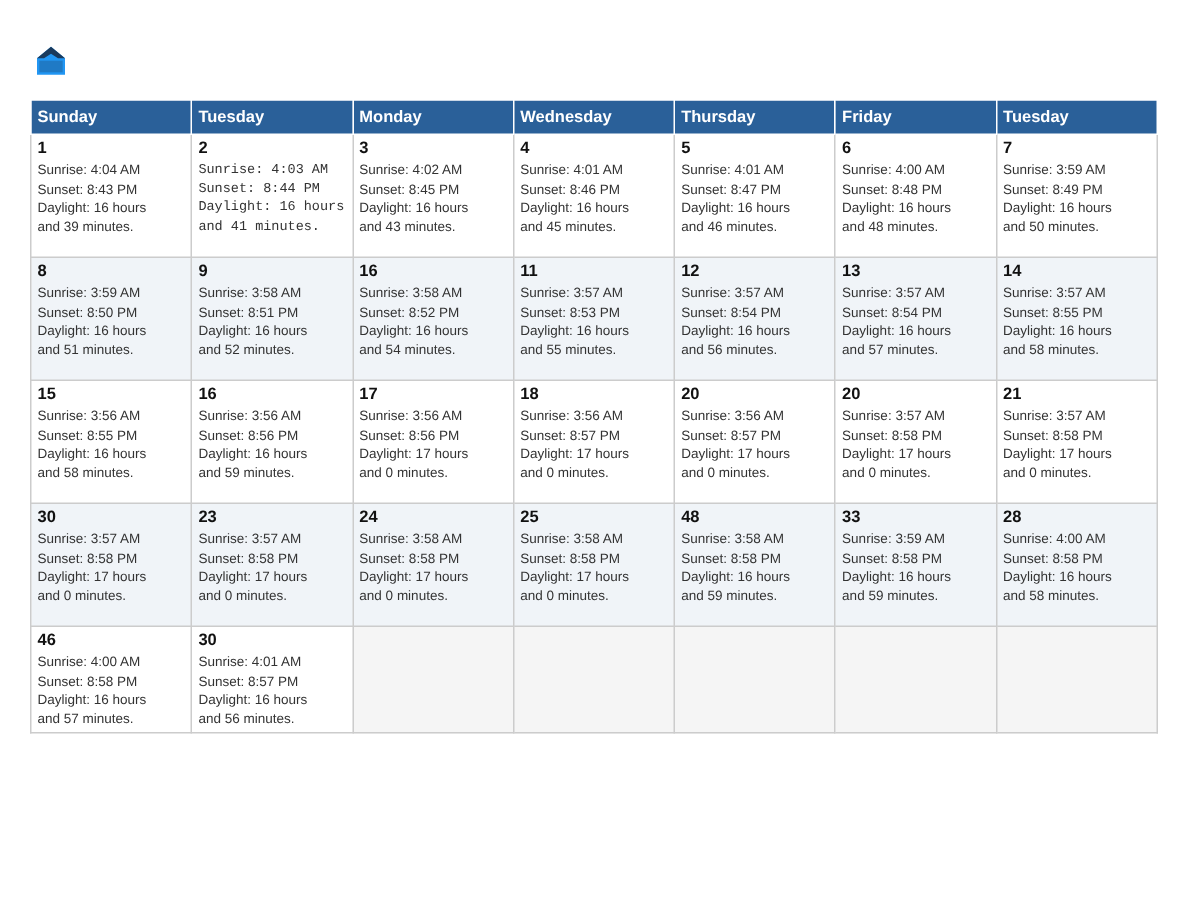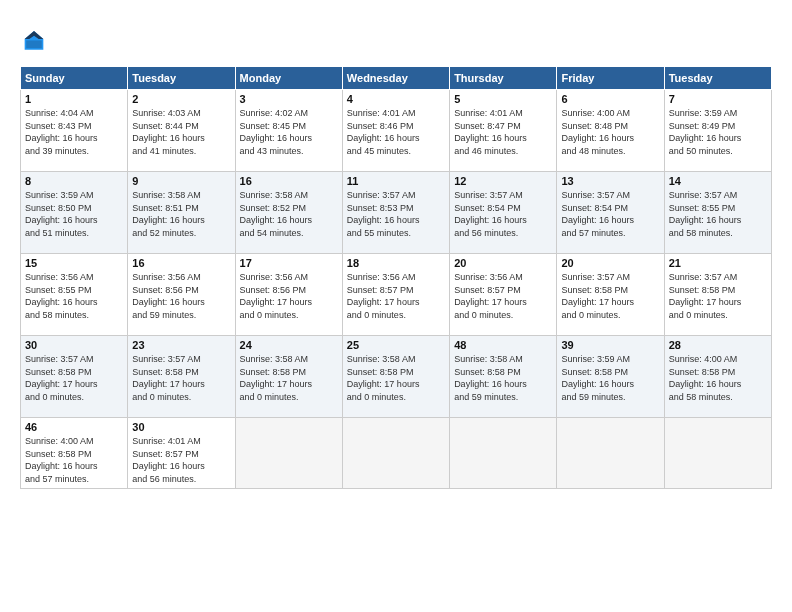--- a/index.html
+++ b/index.html
@@ -125,21 +125,21 @@
         <tr>
           <td>
             <span class="day-num">1</span>
             <div class="day-info" style="white-space: pre-line;">Sunrise: 4:04 AM
 Sunset: 8:43 PM
 Daylight: 16 hours
 and 39 minutes.</div>
           </td>
           <td>
             <span class="day-num">2</span>
-            <div class="day-info" style="white-space: pre-line;">Sunrise: 4:03 AM
+            <div class="day-info" style="white-space: pre-line; font-family: Liberation Mono, monospace;">Sunrise: 4:03 AM
 Sunset: 8:44 PM
 Daylight: 16 hours
 and 41 minutes.</div>
           </td>
           <td>
             <span class="day-num">3</span>
             <div class="day-info" style="white-space: pre-line;">Sunrise: 4:02 AM
 Sunset: 8:45 PM
 Daylight: 16 hours
 and 43 minutes.</div>
@@ -305,21 +305,21 @@
 and 0 minutes.</div>
           </td>
           <td>
             <span class="day-num">48</span>
             <div class="day-info" style="white-space: pre-line;">Sunrise: 3:58 AM
 Sunset: 8:58 PM
 Daylight: 16 hours
 and 59 minutes.</div>
           </td>
           <td>
-            <span class="day-num">39</span>
+            <span class="day-num">33</span>
             <div class="day-info" style="white-space: pre-line;">Sunrise: 3:59 AM
 Sunset: 8:58 PM
 Daylight: 16 hours
 and 59 minutes.</div>
           </td>
           <td>
             <span class="day-num">28</span>
             <div class="day-info" style="white-space: pre-line;">Sunrise: 4:00 AM
 Sunset: 8:58 PM
 Daylight: 16 hours

